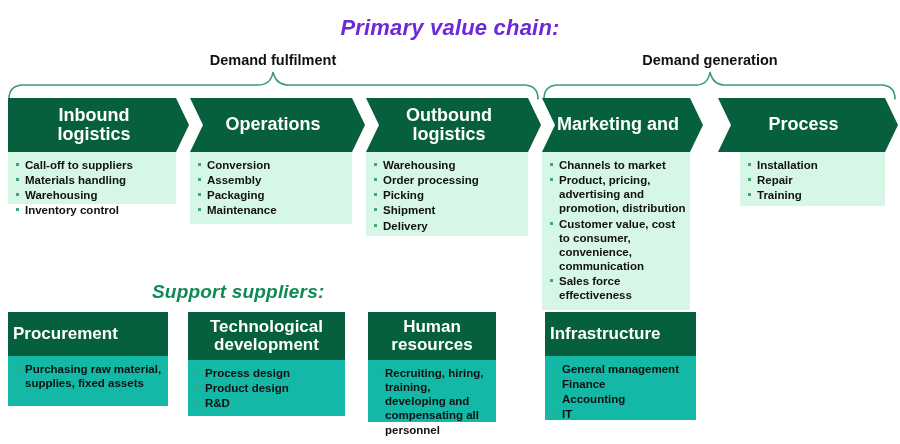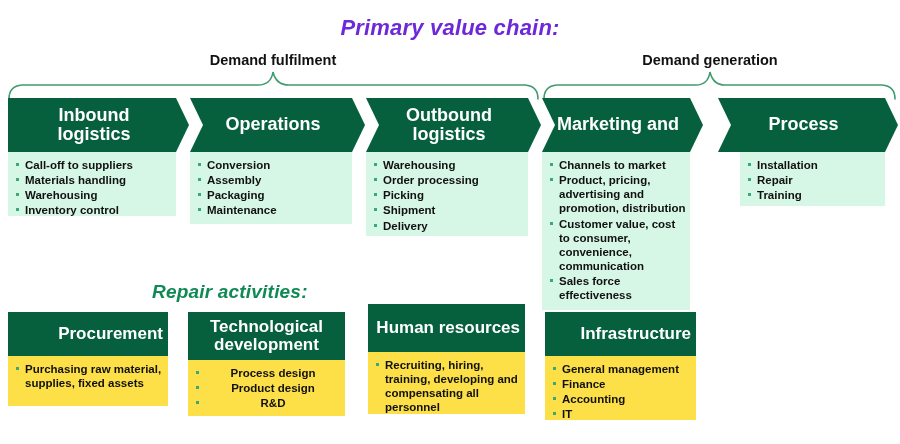--- a/index.html
+++ b/index.html
@@ -81,27 +81,27 @@
     box-sizing:border-box;
     padding:6px 4px 7px 6px;
   }
 
   
   .supp{position:absolute;}
   .supp-head{
     background:#06603e;color:#ffffff;
     font-size:17px;font-weight:bold;
     height:44px;
-    display:flex;align-items:center;justify-content:flex-end;
+    display:flex;align-items:center;justify-content:flex-start;
     text-align:center;line-height:1.08;
     box-sizing:border-box;padding:0 5px;
   }
   .supp.tall .supp-head{height:48px;}
   .supp-body{
-    background:#fde047;
+    background:#14b8a6;
     box-sizing:border-box;
     padding:6px 4px 10px 6px;
   }
 
   
   ul.blist{margin:0;padding:0;list-style:none;}
   ul.blist li{
     position:relative;
     padding-left:11px;
     margin:0 0 1px 0;
@@ -117,40 +117,40 @@
     width:3px;height:3px;
     background:#3aa878;
   }
 </style>
 </head>
 <body>
 
 <div class="canvas">
 
   <div class="main-title">Primary value chain:</div>
-  <div class="support-title">Repair activities:</div>
+  <div class="support-title">Support suppliers:</div>
 
   <div class="brace-label" id="lbl-fulfilment">Demand fulfilment</div>
   <div class="brace-label" id="lbl-generation">Demand generation</div>
 
   <svg class="brace-svg" viewBox="0 0 900 30">
 
     <path d="M9,29 Q9,16 22,15 L258,15 Q271,15 273,2 Q276,15 289,15 L525,15 Q538,16 538,29" fill="none" stroke="#3f9c6e" stroke-width="1.6" stroke-linecap="round"></path>
 
     <path d="M544,29 Q544,16 557,15 L696,15 Q708,15 710,2 Q713,15 725,15 L882,15 Q895,16 895,29" fill="none" stroke="#3f9c6e" stroke-width="1.6" stroke-linecap="round"></path>
   </svg>
 
   <div class="chev" style="left:8px;top:98px;width:168px;">
     <div class="chev-head">
       <span>
         <span class="ht">Inbound</span>
         <span class="ht">logistics</span>
       </span>
     </div>
-    <div class="chev-body" style="height:64px;">
+    <div class="chev-body" style="height:52px;">
       <ul class="blist">
         <li>Call-off to suppliers</li>
         <li>Materials handling</li>
         <li>Warehousing</li>
         <li>Inventory control</li>
       </ul>
     </div>
   </div>
 
   <div class="chev" style="left:190px;top:98px;width:162px;">
@@ -231,30 +231,30 @@
     </div>
   </div>
 
   <div class="supp tall" style="left:188px;top:312px;width:157px;">
     <div class="supp-head">
       <span>
         <span class="ht">Technological</span>
         <span class="ht">development</span>
       </span>
     </div>
-    <div class="supp-body" style="height:56px;text-align:center;">
+    <div class="supp-body" style="height:56px;">
       <ul class="blist">
         <li>Process design</li>
         <li>Product design</li>
         <li>R&amp;D</li>
       </ul>
     </div>
   </div>
 
-  <div class="supp tall" style="left:368px;top:304px;width:157px;">
+  <div class="supp tall" style="left:368px;top:312px;width:128px;">
     <div class="supp-head">
       <span>
         <span class="ht">Human</span>
         <span class="ht">resources</span>
       </span>
     </div>
     <div class="supp-body" style="height:62px;">
       <ul class="blist">
         <li>Recruiting, hiring, training, developing and compensating all personnel</li>
       </ul>

